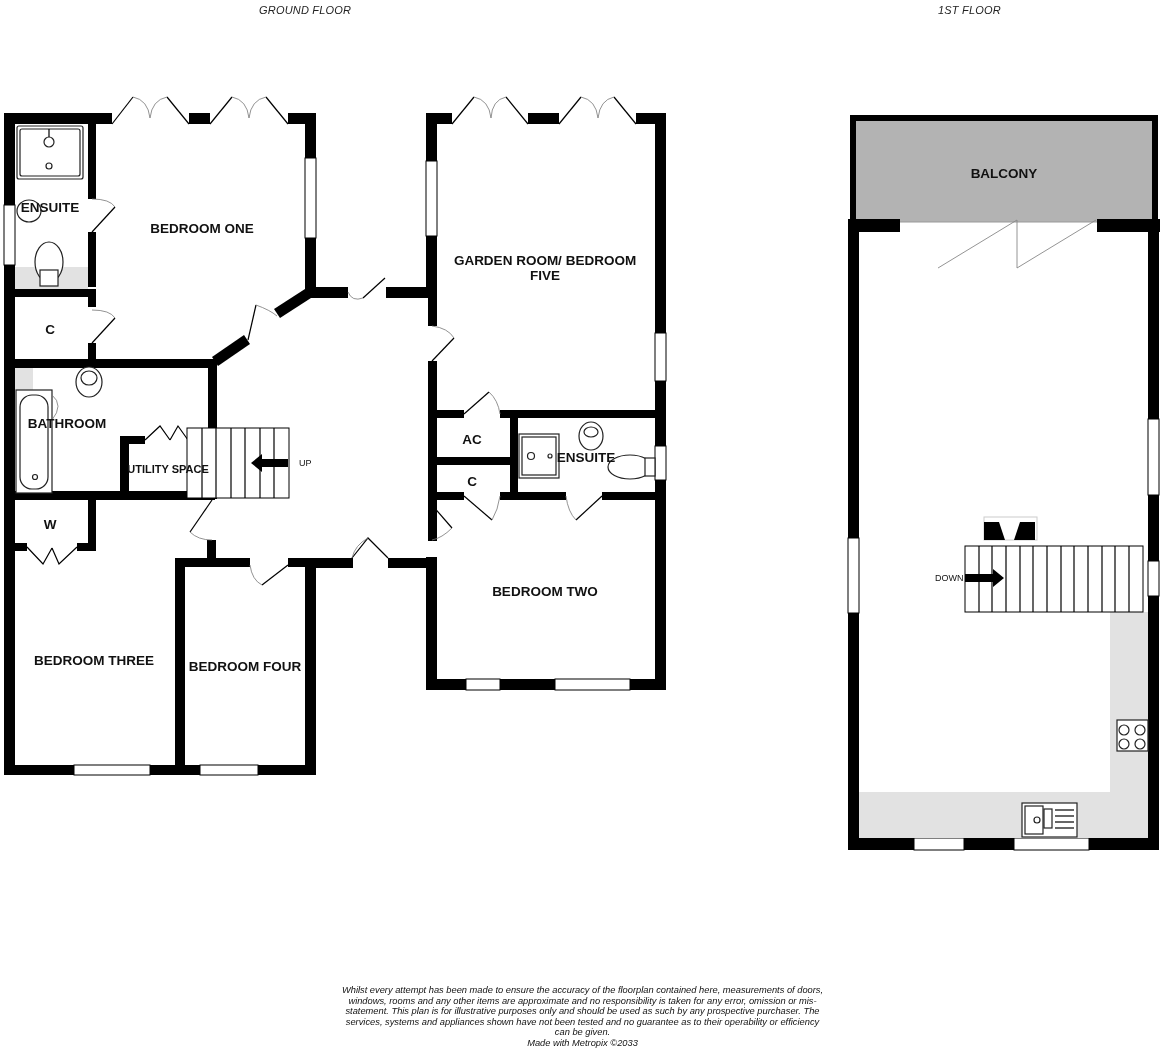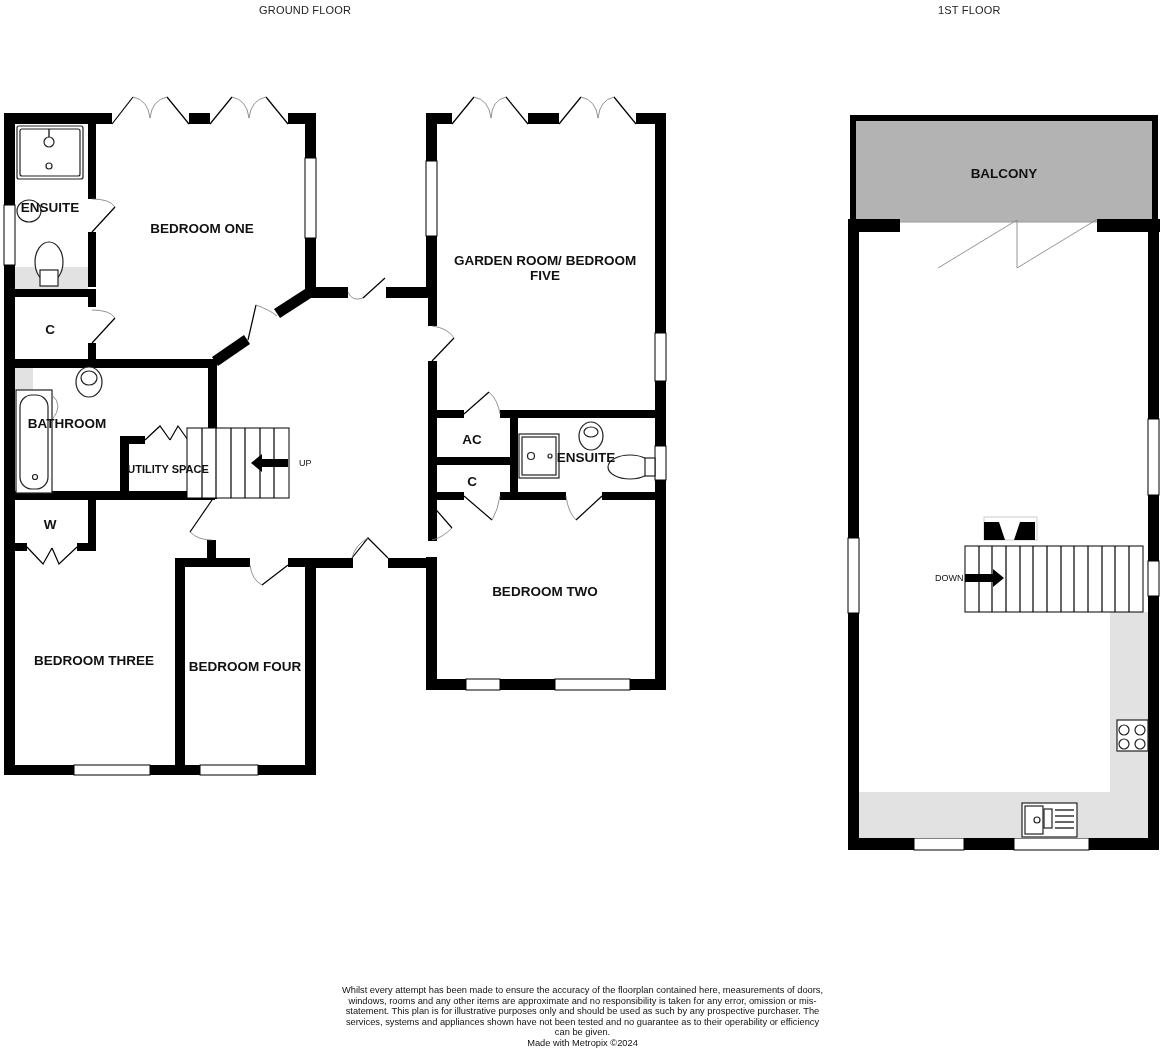--- a/index.html
+++ b/index.html
@@ -1,29 +1,29 @@
 <!DOCTYPE html>
 <html><head>
 <meta charset="utf-8">
 <style>
   html, body { margin:0; padding:0; background:#ffffff; }
   body { width:1168px; height:1048px; position:relative; overflow:hidden; font-family:"Liberation Sans", sans-serif; }
-  .floor-title { position:absolute; top:4px; font-size:11px; color:#222; letter-spacing:0.2px; }
+  .floor-title { position:absolute; top:4px; font-size:11px; color:#222; letter-spacing:0.2px;font-style:italic; }
   #plan { position:absolute; left:0; top:0; }
   .w { fill:#000; }
   .win { fill:#fff; stroke:#000; stroke-width:1; }
   .door { fill:none; stroke:#000; stroke-width:1.2; }
   .arc { fill:none; stroke:#777; stroke-width:0.8; }
   .fix { fill:#fff; stroke:#222; stroke-width:1.2; }
   .grey { fill:#e2e2e2; }
   .rl { font-family:"Liberation Sans", sans-serif; font-weight:bold; font-size:13.5px; fill:#111; text-anchor:middle; }
   .rl-sm { font-family:"Liberation Sans", sans-serif; font-weight:bold; font-size:11px; fill:#111; text-anchor:middle; }
   .small { font-family:"Liberation Sans", sans-serif; font-size:9px; fill:#111; }
   .stair { fill:#fff; stroke:#000; stroke-width:1; }
-  .disclaimer { position:absolute; left:340px; top:985px; width:485px; text-align:center; font-size:9.3px; line-height:10.6px; color:#111; }
+  .disclaimer { position:absolute; left:340px; top:985px; width:485px; text-align:center; font-size:9.3px; line-height:10.6px; color:#111;font-style:italic; }
 </style>
 </head>
 <body>
 
 <div class="floor-title" style="left:259px;">GROUND FLOOR</div>
 <div class="floor-title" style="left:938px;text-align:center;">1ST FLOOR</div>
 
 <svg id="plan" width="1168" height="1048" viewBox="0 0 1168 1048">
 
   <g>
@@ -322,14 +322,14 @@
       <polygon class="w" points="965,574 993,574 993,569 1004,578 993,587 993,582 965,582"></polygon>
     </g>
     <text class="small" x="935" y="581">DOWN</text>
 
     <text class="rl" x="1004" y="178">BALCONY</text>
   </g>
 </svg>
 
 <div class="disclaimer">
   <div>Whilst every attempt has been made to ensure the accuracy of the floorplan contained here, measurements of doors, windows, rooms and any other items are approximate and no responsibility is taken for any error, omission or mis-statement. This plan is for illustrative purposes only and should be used as such by any prospective purchaser. The services, systems and appliances shown have not been tested and no guarantee as to their operability or efficiency can be given.</div>
-  <div>Made with Metropix ©2024</div>
+  <div>Made with Metropix ©2033</div>
 </div>
 
 </body></html>

